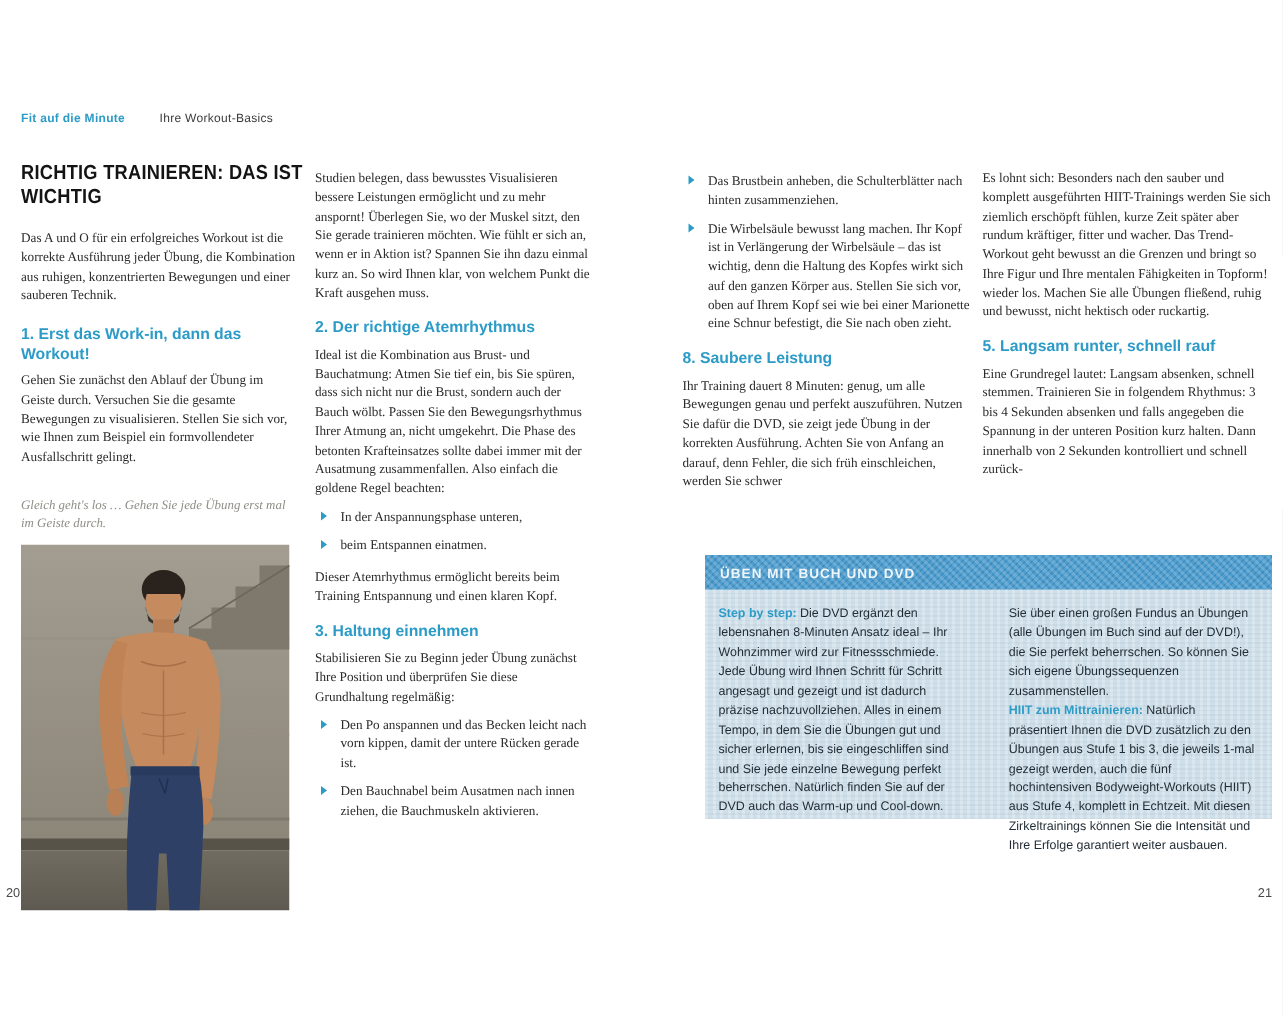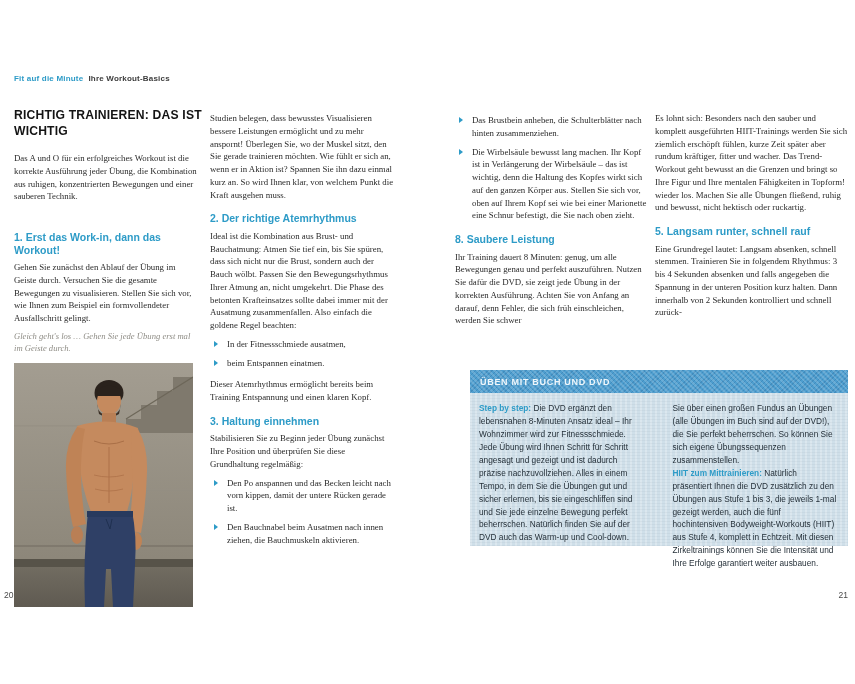--- a/index.html
+++ b/index.html
@@ -7,21 +7,21 @@
     --band:#4e9ecf;
     --boxbg:#cfdfe9;
     --ink:#2b2b2b;
   }
   *{margin:0;padding:0;box-sizing:border-box;}
   body{background:#e8e8e8;font-family:"Liberation Sans",sans-serif;}
   .spread{position:relative;width:855px;height:684px;background:#ffffff;overflow:hidden;}
 
   .running-header{position:absolute;left:14px;top:74px;font-size:8px;font-weight:700;letter-spacing:.2px;}
   .running-header .hl{color:var(--accent);}
-  .running-header .rest{color:#3c3c3c;margin-left:5px;font-weight:700;}
+  .running-header .rest{color:#3c3c3c;margin-left:23px;font-weight:400;}
 
   .page-title{position:absolute;left:14px;top:107px;font-weight:700;font-size:13.5px;line-height:1.18;color:#141414;transform:scaleX(.9);transform-origin:0 0;letter-spacing:.2px;}
   .page-title div{white-space:nowrap;}
 
   .bodytext{font-family:"Liberation Serif",serif;font-size:8.8px;line-height:1.45;color:var(--ink);}
   .col{position:absolute;}
   .col1{left:14px;top:152px;width:183px;}
   .col2{left:210px;top:112px;width:185px;}
   .col3{left:455px;top:112px;width:193px;}
   .col4{left:655px;top:112px;width:194px;}
@@ -65,21 +65,21 @@
     <span class="hl">Fit auf die Minute</span><span class="rest">Ihre Workout-Basics</span>
   </div>
 
   <div class="page-title">
     <div>RICHTIG TRAINIEREN: DAS IST</div>
     <div>WICHTIG</div>
   </div>
 
   <div class="col col1">
     <p class="bodytext">Das A und O für ein erfolgreiches Workout ist die korrekte Ausführung jeder Übung, die Kombination aus ruhigen, konzentrierten Bewegungen und einer sauberen Technik.</p>
-    <div class="sec-head" style="margin-top:28px;">1. Erst das Work-in, dann das Workout!</div>
+    <div class="sec-head" style="margin-top:14px;">1. Erst das Work-in, dann das Workout!</div>
     <p class="bodytext">Gehen Sie zunächst den Ablauf der Übung im Geiste durch. Versuchen Sie die gesamte Bewegungen zu visualisieren. Stellen Sie sich vor, wie Ihnen zum Beispiel ein formvollendeter Ausfallschritt gelingt.</p>
   </div>
 
   <div class="caption">Gleich geht's los … Gehen Sie jede Übung erst mal im Geiste durch.</div>
 
   <div class="photo">
     <svg width="179" height="244" viewBox="0 0 179 244">
       <defs>
         <linearGradient id="wallG" x1="0" y1="0" x2="0" y2="1">
           <stop offset="0" stop-color="#a39d91"></stop>
@@ -127,21 +127,21 @@
 
   <div class="col col2">
     <p class="bodytext">Studien belegen, dass bewusstes Visualisieren bessere Leistungen ermöglicht und zu mehr anspornt! Überlegen Sie, wo der Muskel sitzt, den Sie gerade trainieren möchten. Wie fühlt er sich an, wenn er in Aktion ist? Spannen Sie ihn dazu einmal kurz an. So wird Ihnen klar, von welchem Punkt die Kraft ausgehen muss.</p>
 
     <div class="sec-head">2. Der richtige Atemrhythmus</div>
     <p class="bodytext">Ideal ist die Kombination aus Brust- und Bauchatmung: Atmen Sie tief ein, bis Sie spüren, dass sich nicht nur die Brust, sondern auch der Bauch wölbt. Passen Sie den Bewegungsrhythmus Ihrer Atmung an, nicht umgekehrt. Die Phase des betonten Krafteinsatzes sollte dabei immer mit der Ausatmung zusammenfallen. Also einfach die goldene Regel beachten:</p>
 
     <div class="bullets">
       <div class="bullet bodytext">
         <span class="tri"></span>
-        <span class="bt">In der Fitnessschmiede ausatmen,</span>
+        <span class="bt">In der Anspannungsphase unteren,</span>
       </div>
       <div class="bullet bodytext">
         <span class="tri"></span>
         <span class="bt">beim Entspannen einatmen.</span>
       </div>
     </div>
 
     <p class="bodytext">Dieser Atemrhythmus ermöglicht bereits beim Training Entspannung und einen klaren Kopf.</p>
 
     <div class="sec-head">3. Haltung einnehmen</div>

